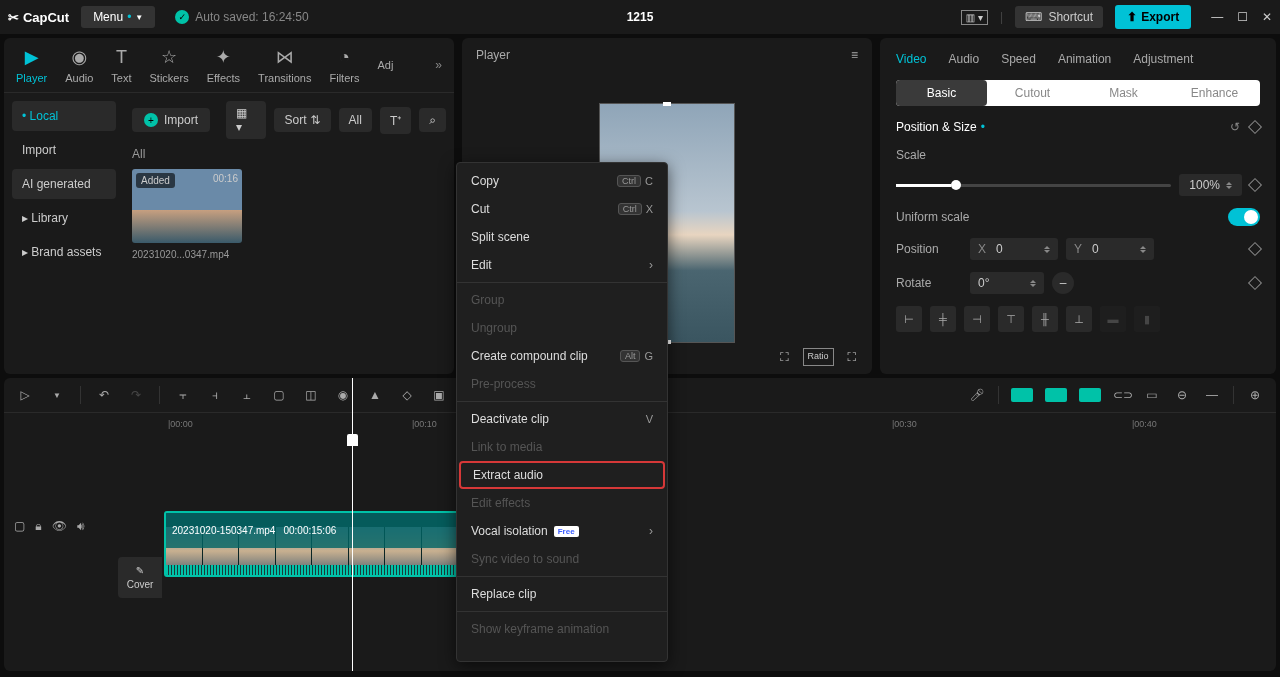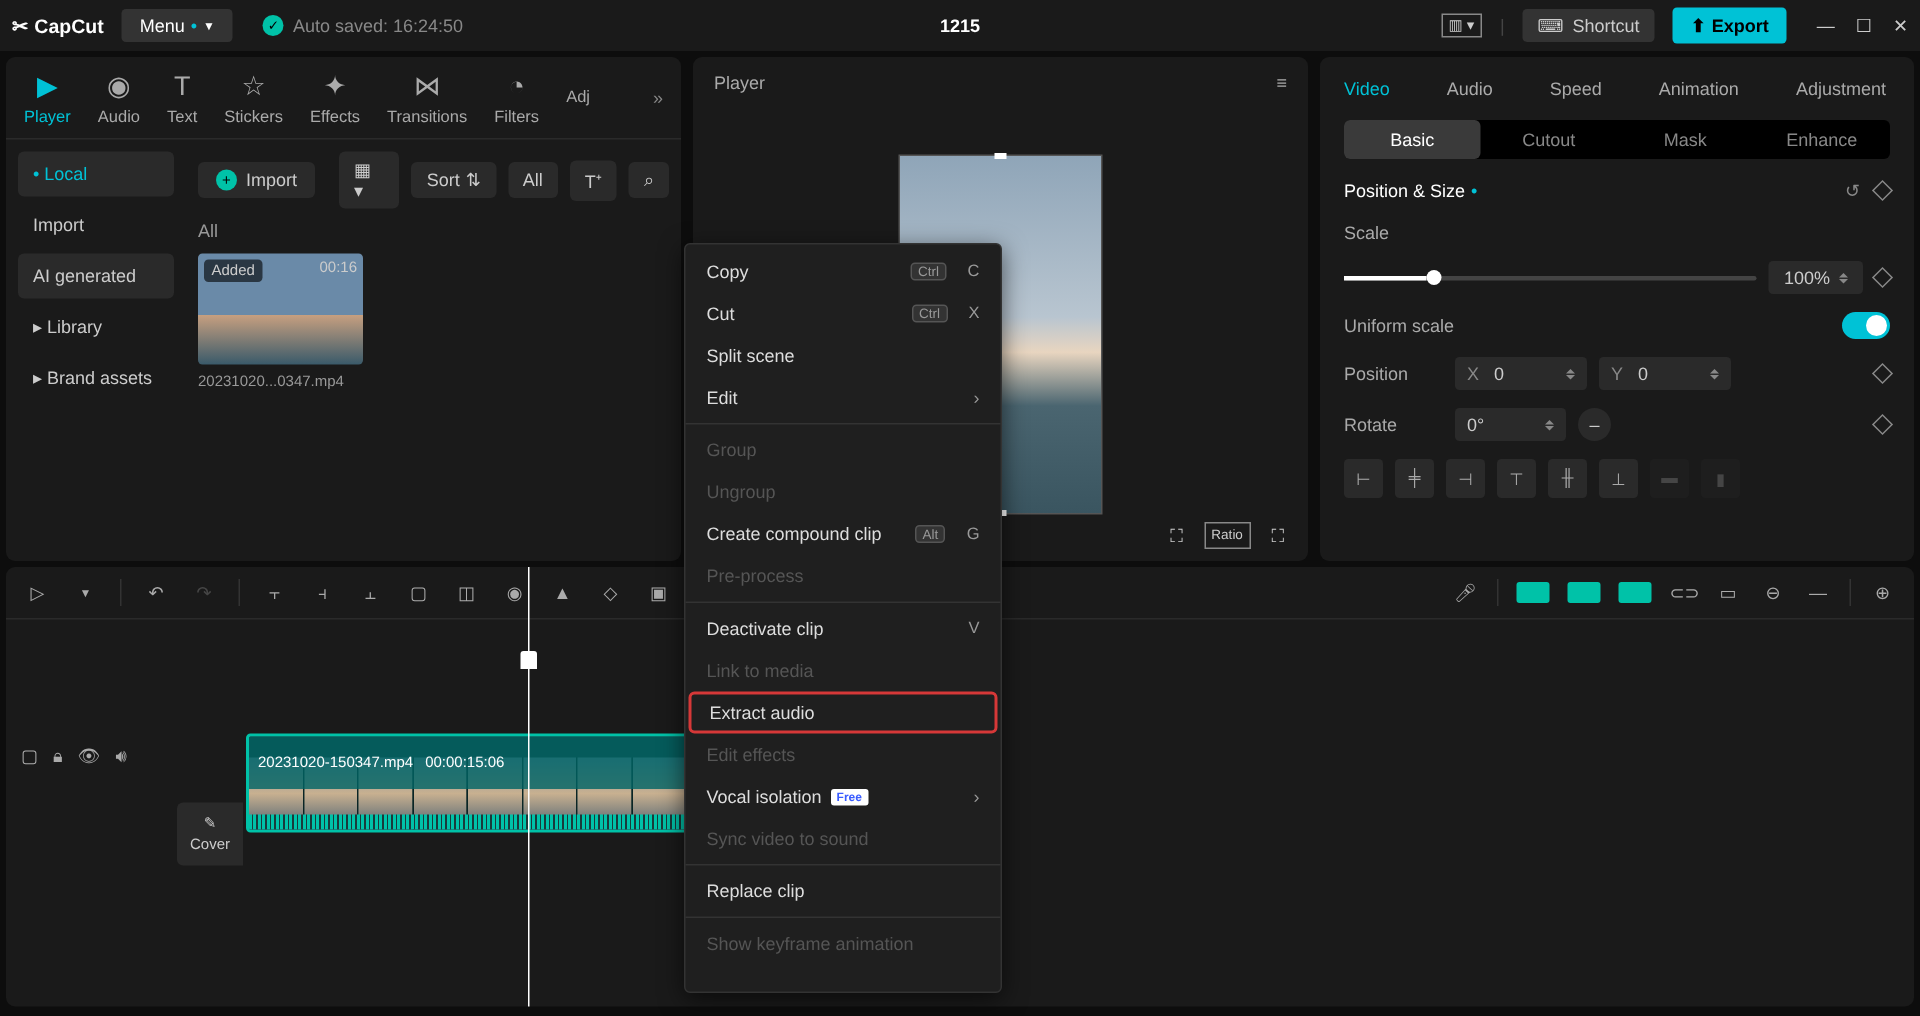--- a/index.html
+++ b/index.html
@@ -48,24 +48,24 @@
 .player-canvas { flex: 1; display: flex; align-items: center; justify-content: center; }
 .preview { width: 134px; height: 238px; background: linear-gradient(#8fa5b8 0%, #b8c5d0 45%, #e8d5c0 55%, #4a6570 70%, #3a5560 100%); outline: 1px solid #555; position: relative; }
 .preview::before, .preview::after { content: ''; position: absolute; width: 8px; height: 4px; background: #fff; left: 50%; transform: translateX(-50%); }
 .preview::before { top: -2px; }
 .preview::after { bottom: -2px; }
 .player-btm { position: absolute; bottom: 8px; right: 12px; display: flex; gap: 10px; color: #ccc; }
 .player-btm span { cursor: pointer; padding: 2px 4px; }
 .ratio-box { border: 1px solid #888; font-size: 9px; padding: 1px 3px; }
 
 .col-props { width: 396px; background: #1a1a1a; border-radius: 6px; margin: 4px; padding: 0; }
-.prop-tabs { display: flex; gap: 38px; padding: 14px 16px 10px; }
+.prop-tabs { display: flex; gap: 22px; padding: 14px 16px 10px; }
 .prop-tab { color: #aaa; cursor: pointer; font-weight: 500; }
 .prop-tab.active { color: #00c2d6; }
-.sub-tabs { display: flex; background: #000000; border-radius: 4px; margin: 4px 16px 14px; }
+.sub-tabs { display: flex; background: #ffffff; border-radius: 4px; margin: 4px 16px 14px; }
 .sub-tab { flex: 1; text-align: center; padding: 6px; color: #888; cursor: pointer; }
 .sub-tab.active { background: #3a3a3a; color: #fff; border-radius: 4px; }
 .section { padding: 0 16px; }
 .sec-head { display: flex; align-items: center; color: #fff; font-weight: 500; margin-bottom: 14px; }
 .sec-head .dia { margin-left: auto; color: #888; }
 .row { display: flex; align-items: center; margin-bottom: 12px; gap: 8px; }
 .row-label { color: #aaa; width: 66px; }
 .slider { flex: 1; height: 3px; background: #444; border-radius: 2px; position: relative; }
 .slider-track { position: absolute; height: 3px; background: #fff; width: 20%; }
 .slider-knob { position: absolute; width: 10px; height: 10px; background: #fff; border-radius: 50%; top: -4px; left: 20%; }
@@ -105,21 +105,21 @@
 .clip { position: absolute; top: 76px; left: 160px; width: 296px; height: 66px; border: 2px solid #00c2a8; border-radius: 3px; overflow: hidden; background: #1a3a3a; }
 .clip-label { position: absolute; top: 0; left: 0; right: 0; background: rgba(0,100,100,.8); color: #fff; font-size: 10px; padding: 12px 6px; display: flex; gap: 8px; }
 .clip-frames { display: flex; height: 100%; padding-top: 14px; }
 .clip-frame { flex: 1; background: linear-gradient(#7a95a8, #c8b090 50%, #4a6070); border-right: 1px solid #0a2525; }
 .clip-wave { position: absolute; bottom: 0; left: 0; right: 0; height: 10px; background: repeating-linear-gradient(90deg, #00c2a8 0 2px, #1a3a3a 2px 3px); }
 
 .ctx-menu { position: absolute; top: 162px; left: 456px; width: 212px; background: #1f1f1f; border: 1px solid #333; border-radius: 4px; padding: 4px 0; z-index: 100; box-shadow: 0 4px 16px rgba(0,0,0,.6); }
 .ctx-item { padding: 7px 14px; display: flex; align-items: center; color: #ddd; cursor: pointer; font-size: 12px; }
 .ctx-item.disabled { color: #555; }
 .ctx-item.hl { border: 2px solid #d63838; border-radius: 4px; margin: 0 2px; padding: 5px 12px; }
-.ctx-key { margin-left: auto; color: #999; display: flex; align-items: center; gap: 14px; font-size: 11px; }
+.ctx-key { margin-left: auto; color: #999; display: flex; align-items: center; gap: 4px; font-size: 11px; }
 .kbd { background: #333; border: 1px solid #555; padding: 0 4px; border-radius: 3px; font-size: 9px; }
 .ctx-sub { margin-left: auto; color: #999; }
 .ctx-sep { height: 1px; background: #333; margin: 3px 0; }
 .free-badge { background: #fff; color: #3a5cff; font-size: 8px; padding: 1px 4px; border-radius: 2px; margin-left: 6px; font-weight: bold; }
 </style>
 </head>
 <body>
 
 <div class="titlebar">
   <div class="logo">
@@ -355,20 +355,26 @@
       <span class="mag-btn"></span>
       <span class="tl-btn">⊂⊃</span>
       <span class="tl-btn">▭</span>
       <span class="tl-btn">⊖</span>
       <span class="tl-btn">—</span>
       <span class="tl-sep"></span>
       <span class="tl-btn">⊕</span>
     </div>
   </div>
 
+  <div class="tl-ruler">
+    <span class="tl-tick" style="left:46px">|00:00</span>
+    <span class="tl-tick" style="left:290px">|00:10</span>
+    <span class="tl-tick" style="left:770px">|00:30</span>
+    <span class="tl-tick" style="left:1010px">|00:40</span>
+  </div>
 
   <div class="tl-body">
     <div class="tl-left">
       <div class="tl-ctrl-row">
         <span>▢</span>
         <span>🔒︎</span>
         <span>👁</span>
         <span>🔊︎</span>
       </div>
     </div>

